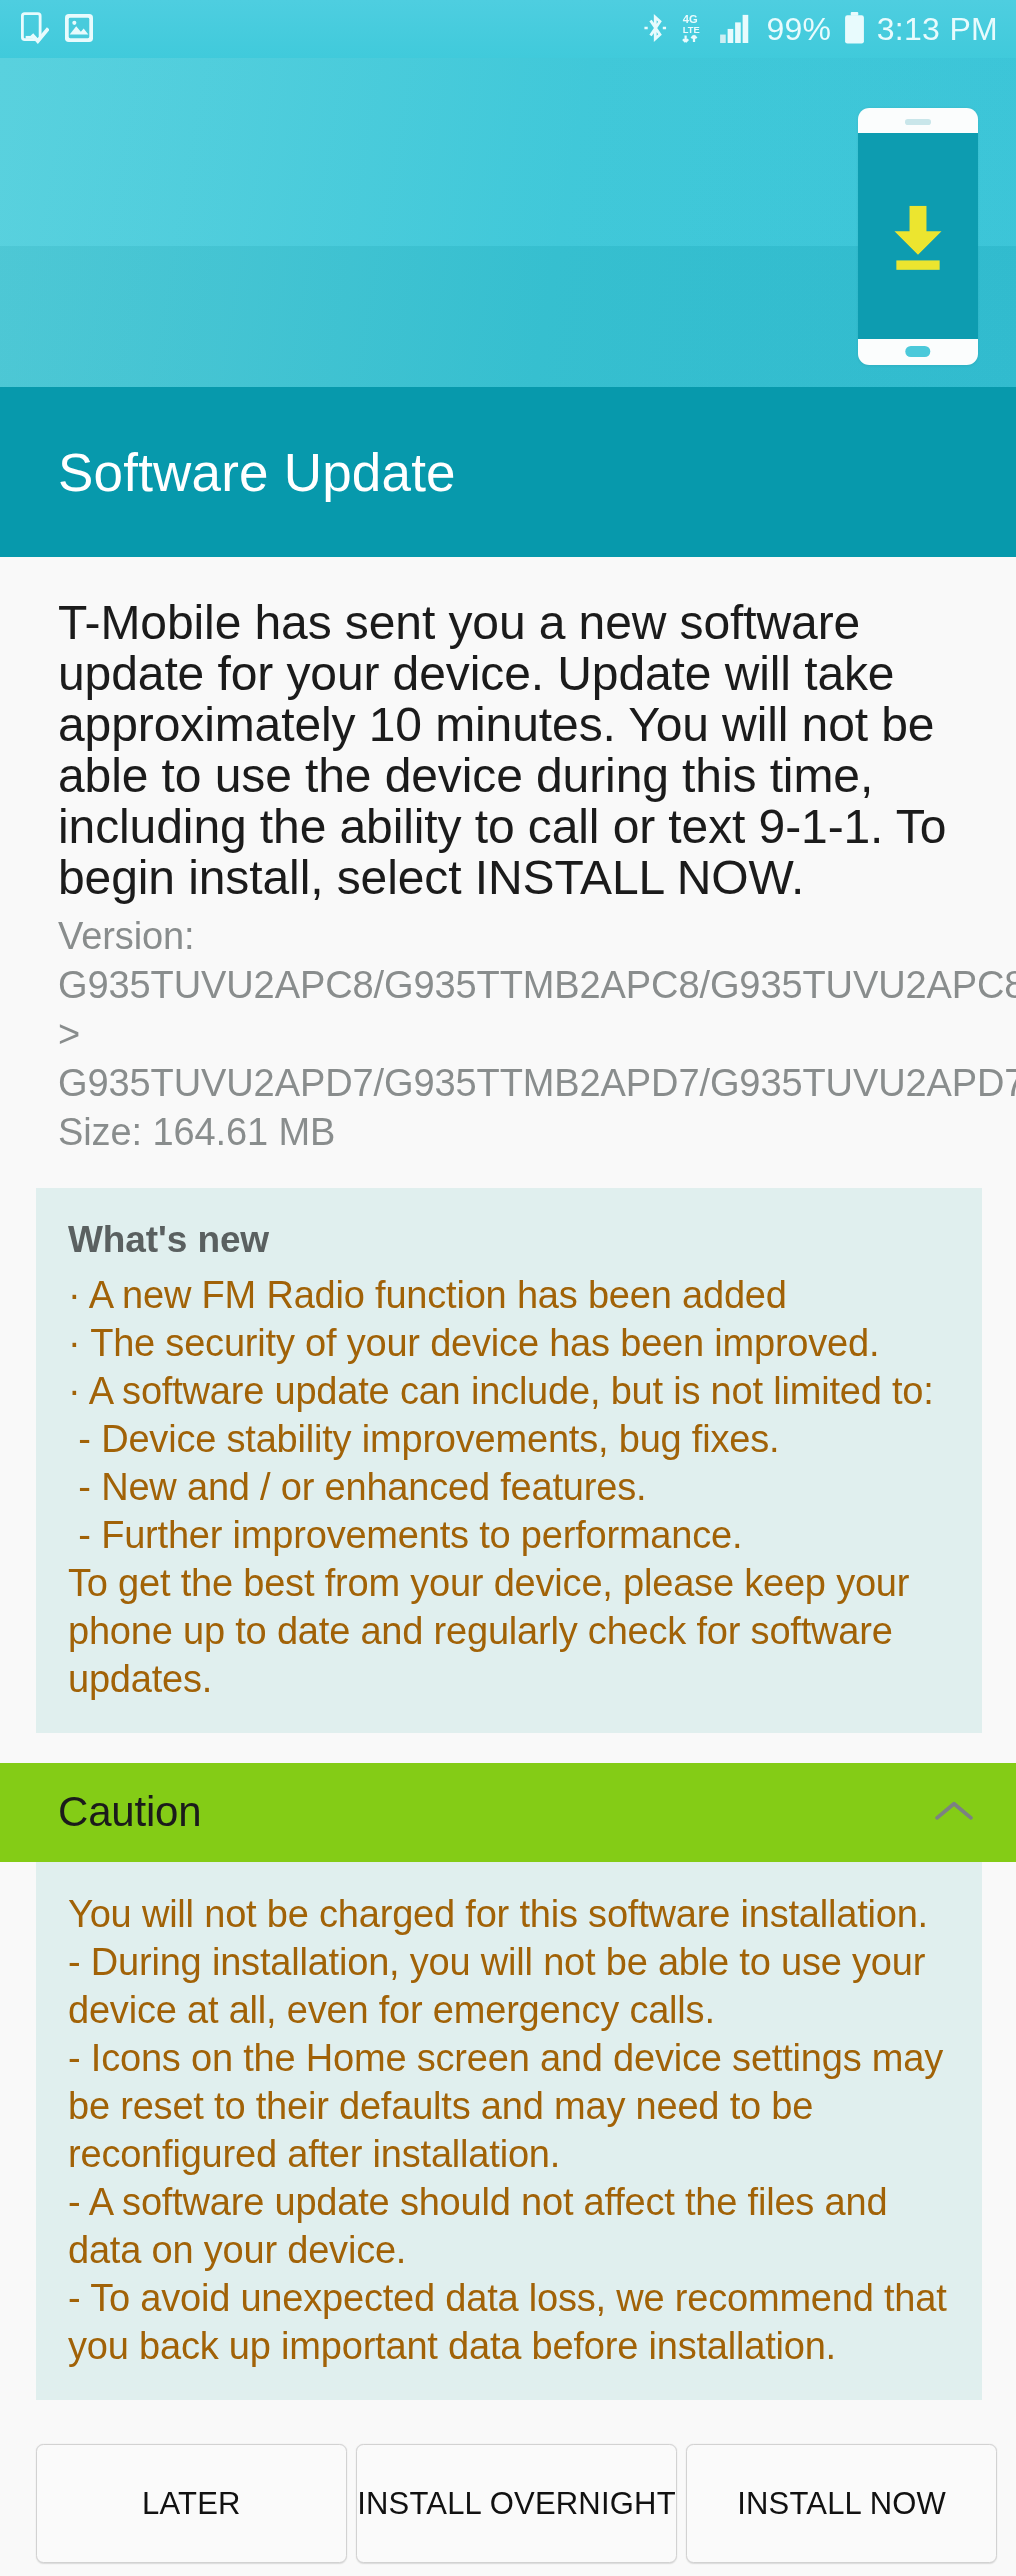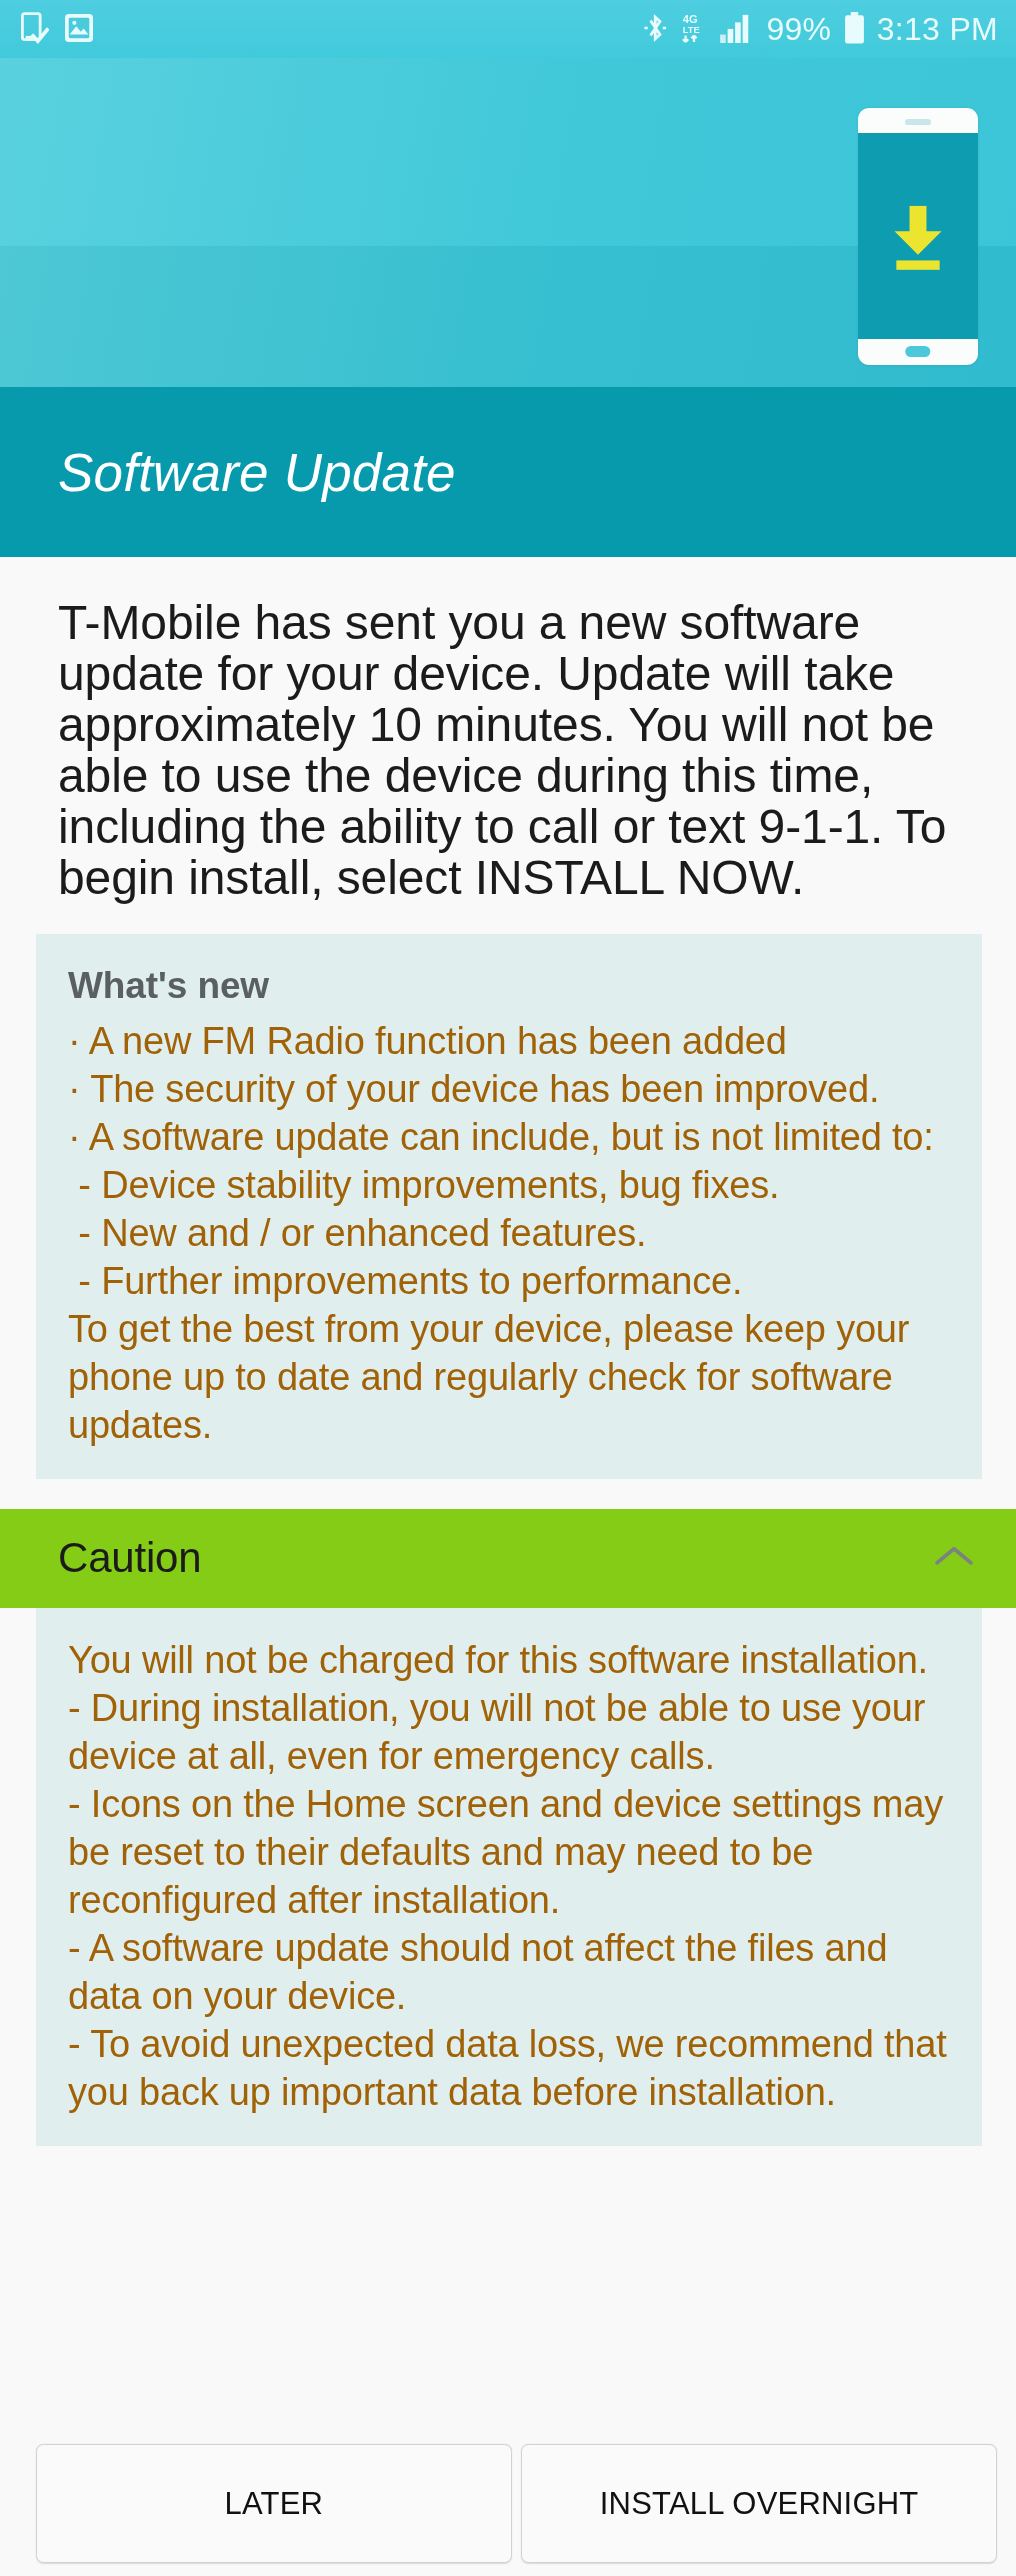--- a/index.html
+++ b/index.html
@@ -98,21 +98,20 @@
 
   
   .title-band {
     position: absolute;
     top: 387px; left: 0;
     width: 1017px;
     height: 170px;
     background: #0799ac;
     display: flex;
     align-items: center;
-    font-style: italic;
   }
   .title-band h1 {
     color: #ffffff;
     font-size: 53px;
     font-weight: 400;
     letter-spacing: 0.2px;
     padding-left: 58px;
     line-height: 1;
   }
 
@@ -281,20 +280,24 @@
   </div>
 
   <div class="title-band">
     <h1>Software Update</h1>
   </div>
 
   <div class="content">
 
     <p class="intro">T-Mobile has sent you a new software update for your device. Update will take approximately 10 minutes. You will not be able to use the device during this time, including the ability to call or text 9-1-1. To begin install, select INSTALL NOW.</p>
 
+    <div class="meta">
+      <span>Version: G935TUVU2APC8/G935TTMB2APC8/G935TUVU2APC8 &gt; G935TUVU2APD7/G935TTMB2APD7/G935TUVU2APD7</span>
+      <span class="meta-size">Size: 164.61 MB</span>
+    </div>
 
     <section class="infobox">
       <h2>What's new</h2>
       <p>· A new FM Radio function has been added
 · The security of your device has been improved.
 · A software update can include, but is not limited to:
  - Device stability improvements, bug fixes.
  - New and / or enhanced features.
  - Further improvements to performance.
 To get the best from your device, please keep your phone up to date and regularly check for software updates.</p>
@@ -315,16 +318,17 @@
 - Icons on the Home screen and device settings may be reset to their defaults and may need to be reconfigured after installation.
 - A software update should not affect the files and data on your device.
 - To avoid unexpected data loss, we recommend that you back up important data before installation.</p>
     </section>
 
   </div>
 
   <div class="btn-row">
     <button class="btn">LATER</button>
     <button class="btn">INSTALL OVERNIGHT</button>
+    <button class="btn">INSTALL NOW</button>
   </div>
 
 </div>
 
 
 </body></html>

